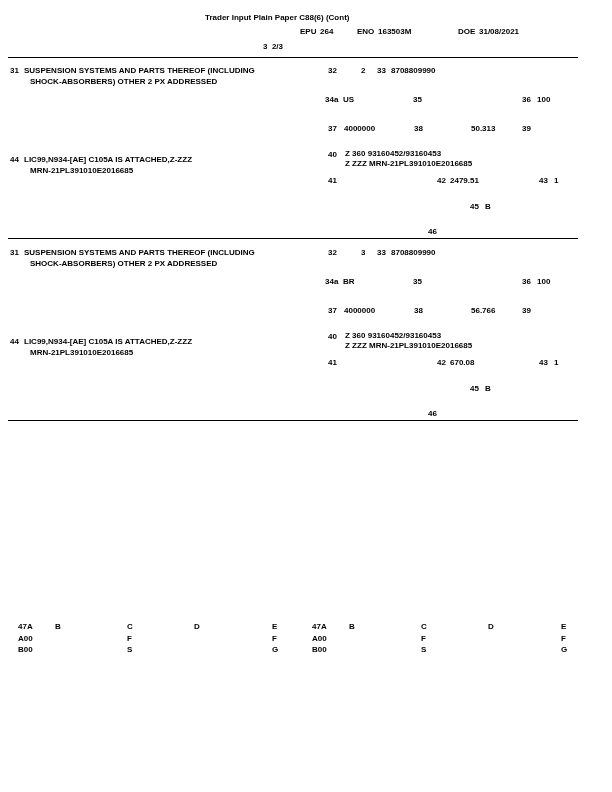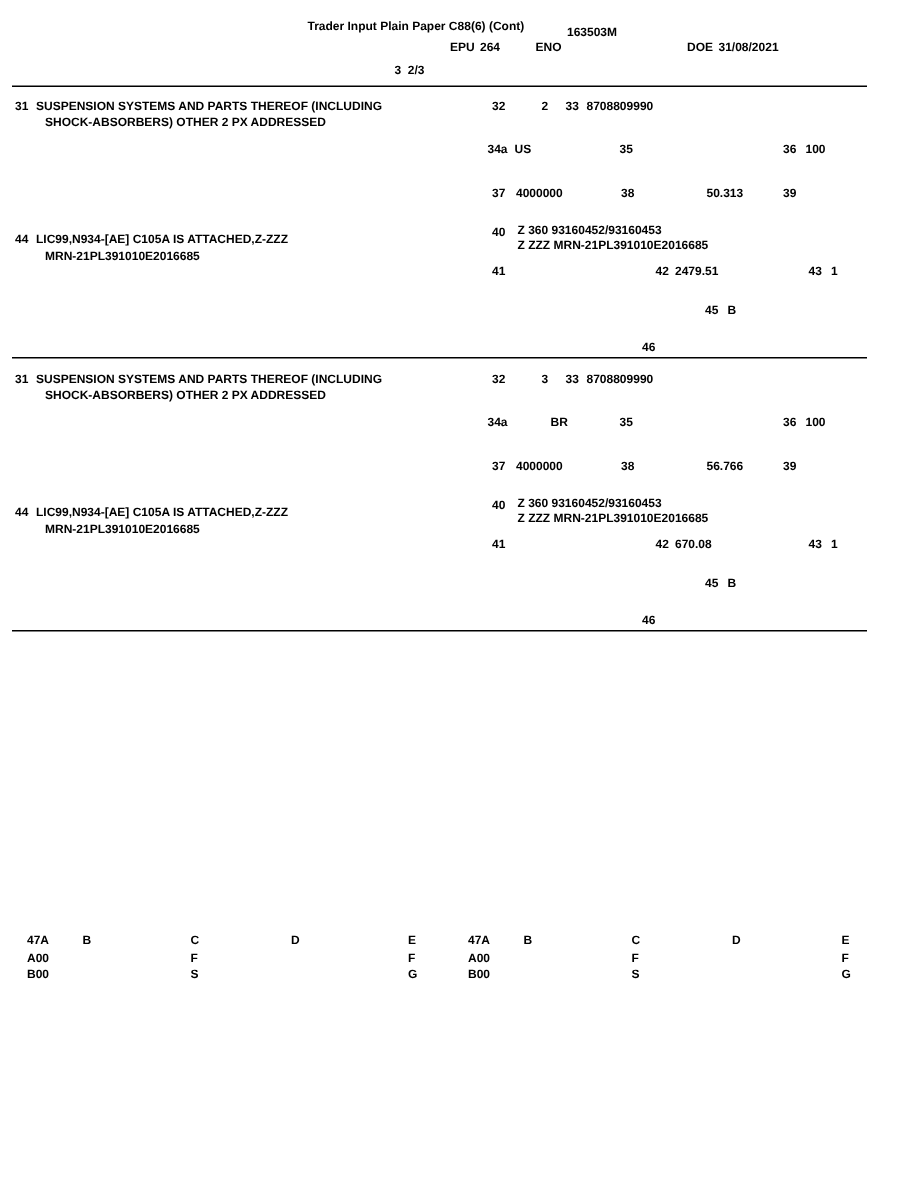--- a/index.html
+++ b/index.html
@@ -22,21 +22,21 @@
 </head>
 <body>
 
 <div class="page">
 
   <span class="t" style="left:205px;top:13px;">Trader Input Plain Paper C88(6) (Cont)</span>
 
   <span class="t" style="left:300px;top:27px;">EPU</span>
   <span class="t" style="left:320px;top:27px;">264</span>
   <span class="t" style="left:357px;top:27px;">ENO</span>
-  <span class="t" style="left:378px;top:17px;">163503M</span>
+  <span class="t" style="left:378px;top:27px;">163503M</span>
   <span class="t" style="left:458px;top:27px;">DOE</span>
   <span class="t" style="left:479px;top:27px;">31/08/2021</span>
 
   <span class="t" style="left:263px;top:42px;">3  2/3</span>
 
   <div class="rule" style="top:57px;"></div>
 
   <div class="item" style="top:64px;">
     <span class="t" style="left:10px;top:2px;">31</span>
     <span class="t" style="left:24px;top:2px;">SUSPENSION SYSTEMS AND PARTS THEREOF (INCLUDING</span>
@@ -85,21 +85,21 @@
     <span class="t" style="left:10px;top:2px;">31</span>
     <span class="t" style="left:24px;top:2px;">SUSPENSION SYSTEMS AND PARTS THEREOF (INCLUDING</span>
     <span class="t" style="left:30px;top:13px;">SHOCK-ABSORBERS) OTHER 2 PX ADDRESSED</span>
 
     <span class="t" style="left:328px;top:2px;">32</span>
     <span class="t" style="left:361px;top:2px;">3</span>
     <span class="t" style="left:377px;top:2px;">33</span>
     <span class="t" style="left:391px;top:2px;">8708809990</span>
 
     <span class="t" style="left:325px;top:31px;">34a</span>
-    <span class="t" style="left:343px;top:31px;margin-left:24px;">BR</span>
+    <span class="t" style="left:343px;top:31px;">BR</span>
     <span class="t" style="left:413px;top:31px;">35</span>
     <span class="t" style="left:522px;top:31px;">36</span>
     <span class="t" style="left:537px;top:31px;">100</span>
 
     <span class="t" style="left:328px;top:60px;">37</span>
     <span class="t" style="left:344px;top:60px;">4000000</span>
     <span class="t" style="left:414px;top:60px;">38</span>
     <span class="t" style="left:471px;top:60px;">56.766</span>
     <span class="t" style="left:522px;top:60px;">39</span>
 

